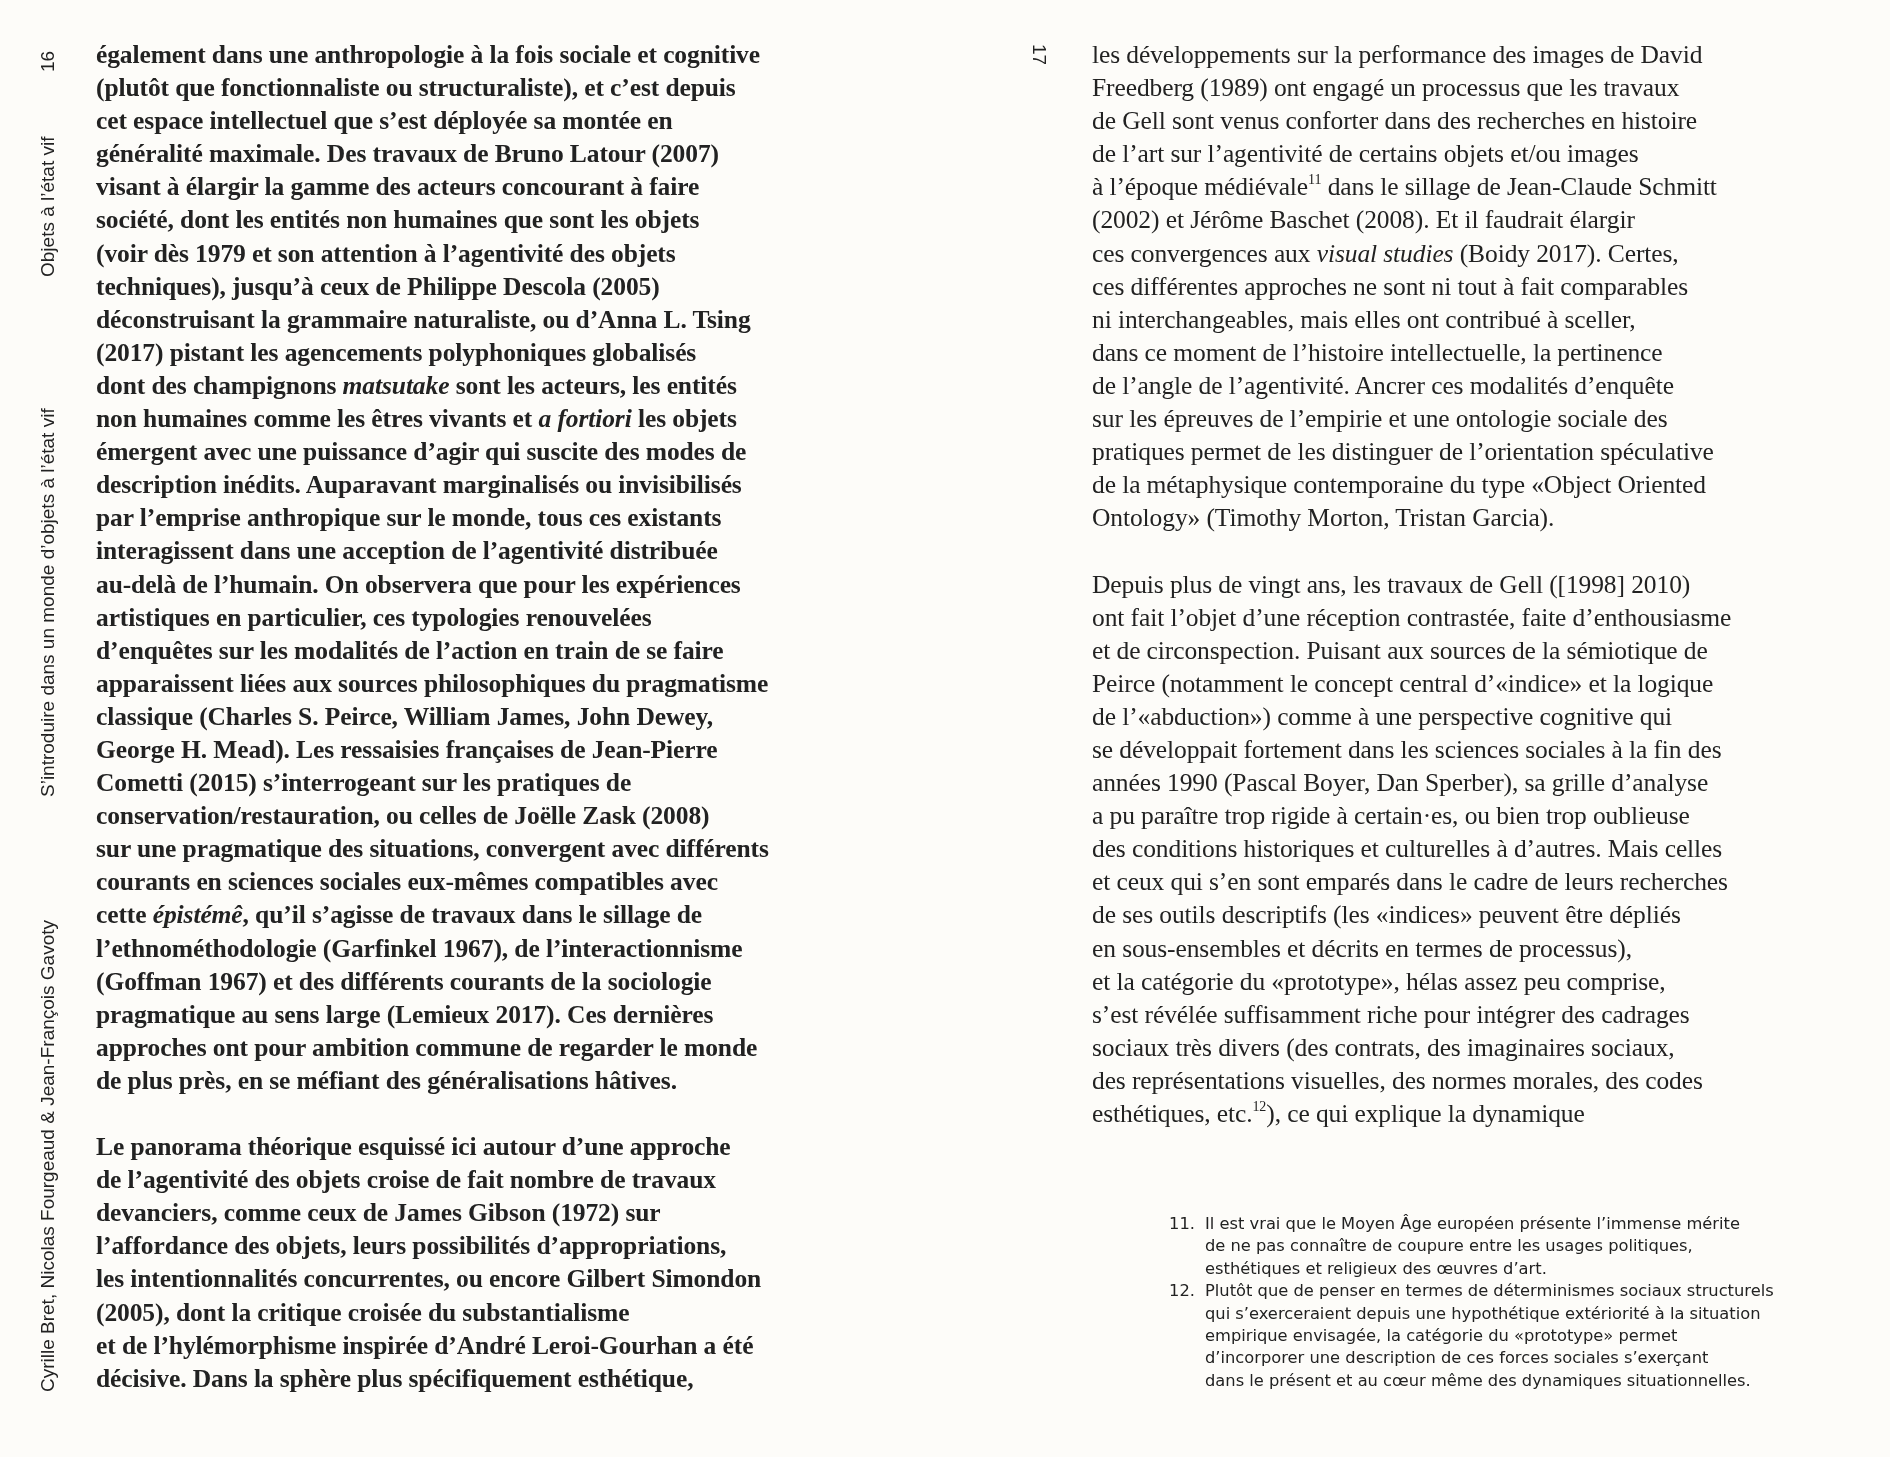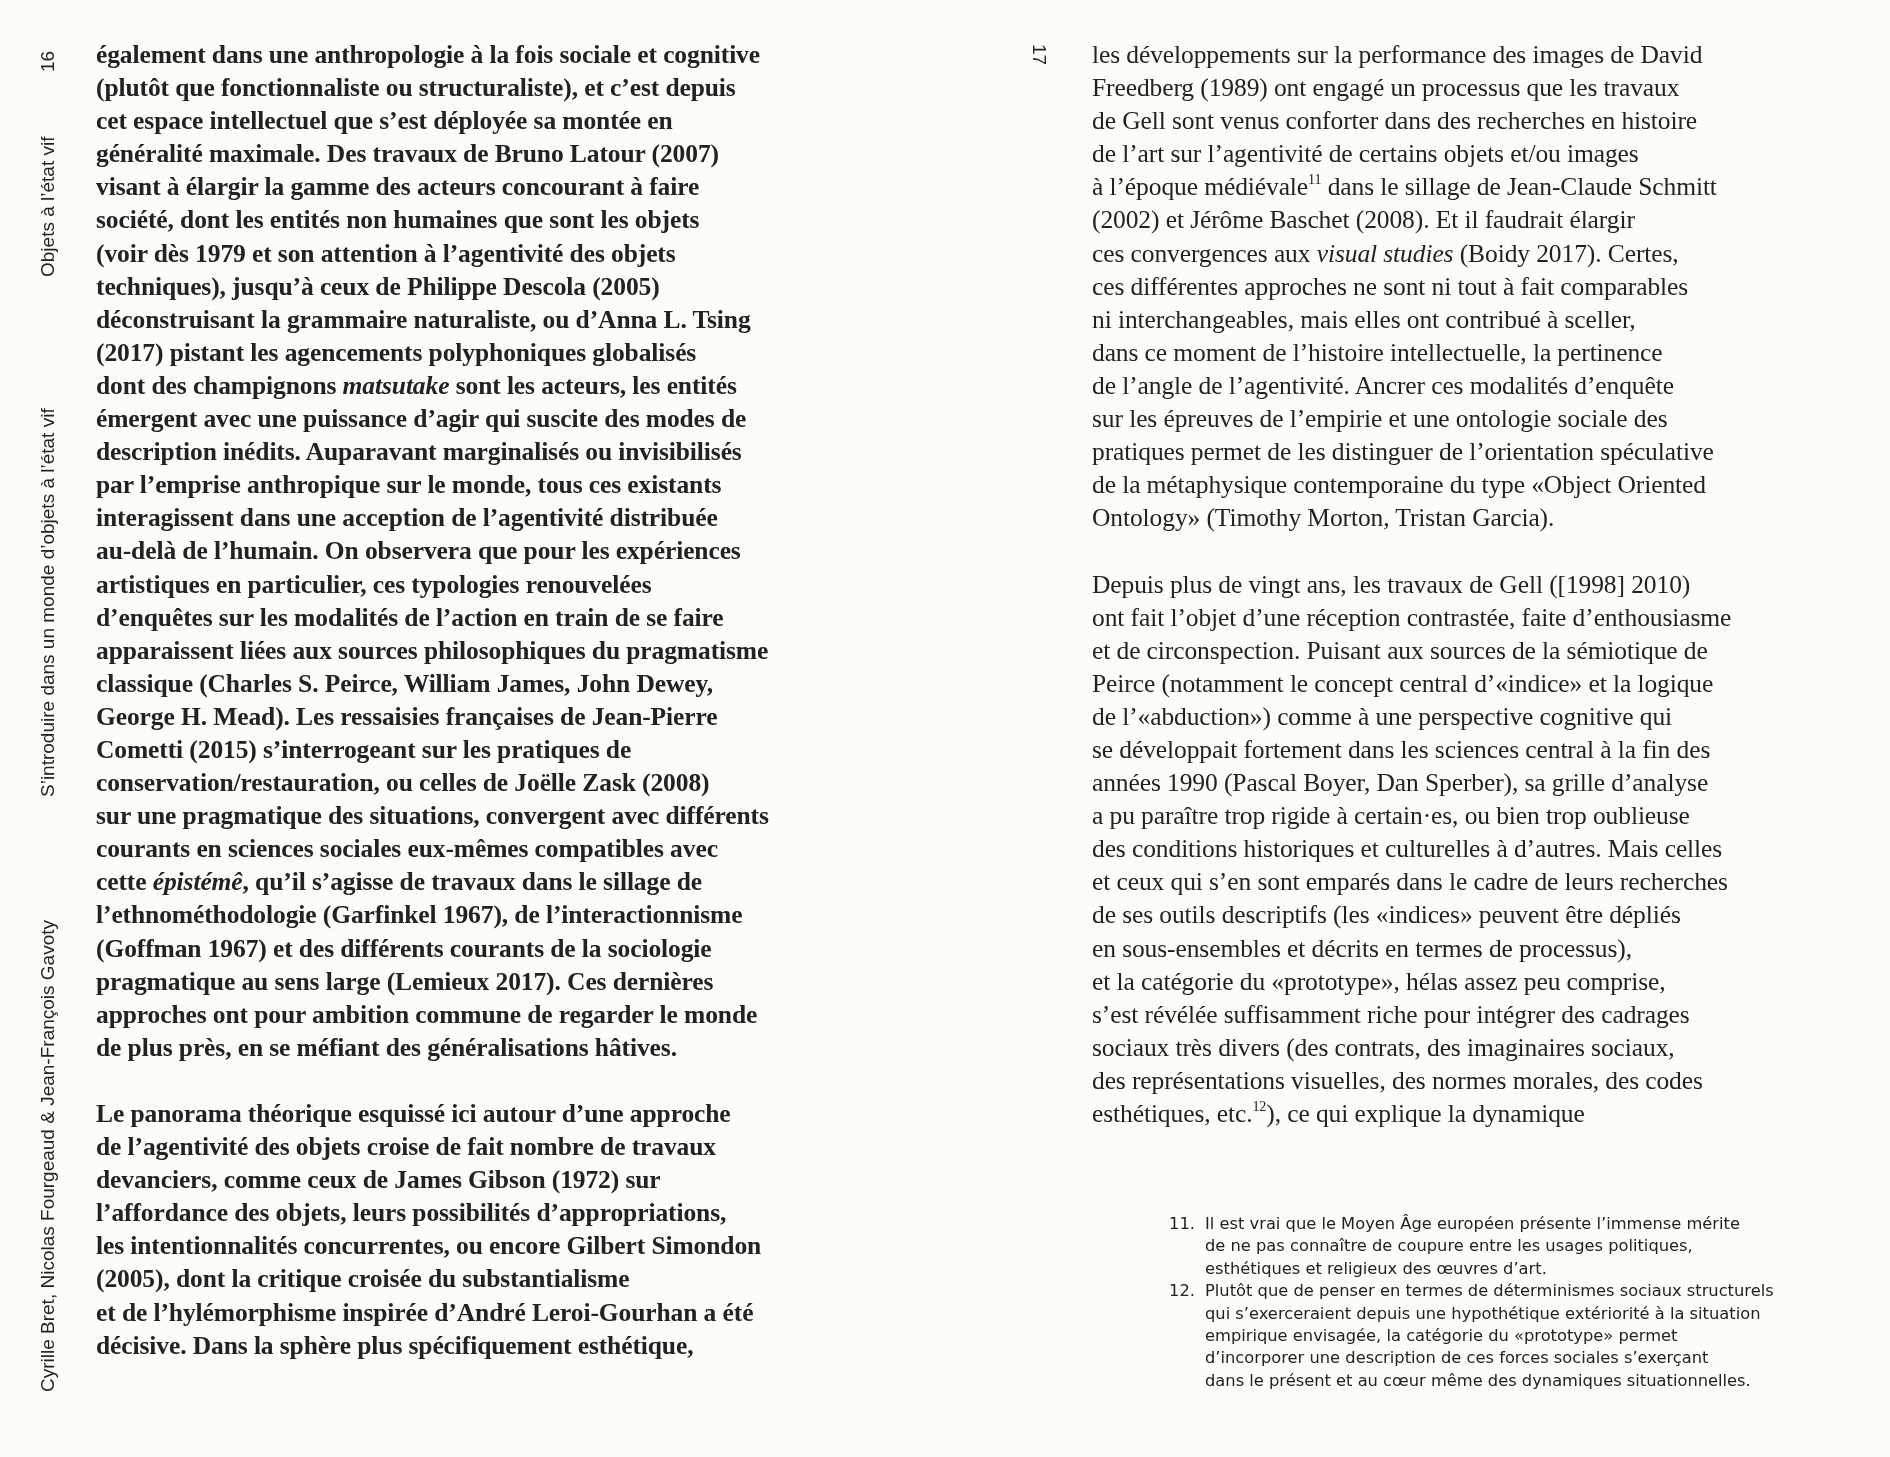--- a/index.html
+++ b/index.html
@@ -77,20 +77,21 @@
       <span class="line">(plutôt que fonctionnaliste ou structuraliste), et c’est depuis</span>
       <span class="line">cet espace intellectuel que s’est déployée sa montée en</span>
       <span class="line">généralité maximale. Des travaux de Bruno Latour (2007)</span>
       <span class="line">visant à élargir la gamme des acteurs concourant à faire</span>
       <span class="line">société, dont les entités non humaines que sont les objets</span>
       <span class="line">(voir dès 1979 et son attention à l’agentivité des objets</span>
       <span class="line">techniques), jusqu’à ceux de Philippe Descola (2005)</span>
       <span class="line">déconstruisant la grammaire naturaliste, ou d’Anna L. Tsing</span>
       <span class="line">(2017) pistant les agencements polyphoniques globalisés</span>
       <span class="line">dont des champignons <i>matsutake</i> sont les acteurs, les entités</span>
+      <span class="line">non humaines comme les êtres vivants et <i>a fortiori</i> les objets</span>
       <span class="line">émergent avec une puissance d’agir qui suscite des modes de</span>
       <span class="line">description inédits. Auparavant marginalisés ou invisibilisés</span>
       <span class="line">par l’emprise anthropique sur le monde, tous ces existants</span>
       <span class="line">interagissent dans une acception de l’agentivité distribuée</span>
       <span class="line">au-delà de l’humain. On observera que pour les expériences</span>
       <span class="line">artistiques en particulier, ces typologies renouvelées</span>
       <span class="line">d’enquêtes sur les modalités de l’action en train de se faire</span>
       <span class="line">apparaissent liées aux sources philosophiques du pragmatisme</span>
       <span class="line">classique (Charles S. Peirce, William James, John Dewey,</span>
       <span class="line">George H. Mead). Les ressaisies françaises de Jean-Pierre</span>
@@ -134,21 +135,21 @@
       <span class="line">sur les épreuves de l’empirie et une ontologie sociale des</span>
       <span class="line">pratiques permet de les distinguer de l’orientation spéculative</span>
       <span class="line">de la métaphysique contemporaine du type «Object Oriented</span>
       <span class="line">Ontology» (Timothy Morton, Tristan Garcia).</span>
       <span class="gap"></span>
       <span class="line">Depuis plus de vingt ans, les travaux de Gell ([1998] 2010)</span>
       <span class="line">ont fait l’objet d’une réception contrastée, faite d’enthousiasme</span>
       <span class="line">et de circonspection. Puisant aux sources de la sémiotique de</span>
       <span class="line">Peirce (notamment le concept central d’«indice» et la logique</span>
       <span class="line">de l’«abduction») comme à une perspective cognitive qui</span>
-      <span class="line">se développait fortement dans les sciences central à la fin des</span>
+      <span class="line">se développait fortement dans les sciences sociales à la fin des</span>
       <span class="line">années 1990 (Pascal Boyer, Dan Sperber), sa grille d’analyse</span>
       <span class="line">a pu paraître trop rigide à certain·es, ou bien trop oublieuse</span>
       <span class="line">des conditions historiques et culturelles à d’autres. Mais celles</span>
       <span class="line">et ceux qui s’en sont emparés dans le cadre de leurs recherches</span>
       <span class="line">de ses outils descriptifs (les «indices» peuvent être dépliés</span>
       <span class="line">en sous-ensembles et décrits en termes de processus),</span>
       <span class="line">et la catégorie du «prototype», hélas assez peu comprise,</span>
       <span class="line">s’est révélée suffisamment riche pour intégrer des cadrages</span>
       <span class="line">sociaux très divers (des contrats, des imaginaires sociaux,</span>
       <span class="line">des représentations visuelles, des normes morales, des codes</span>

